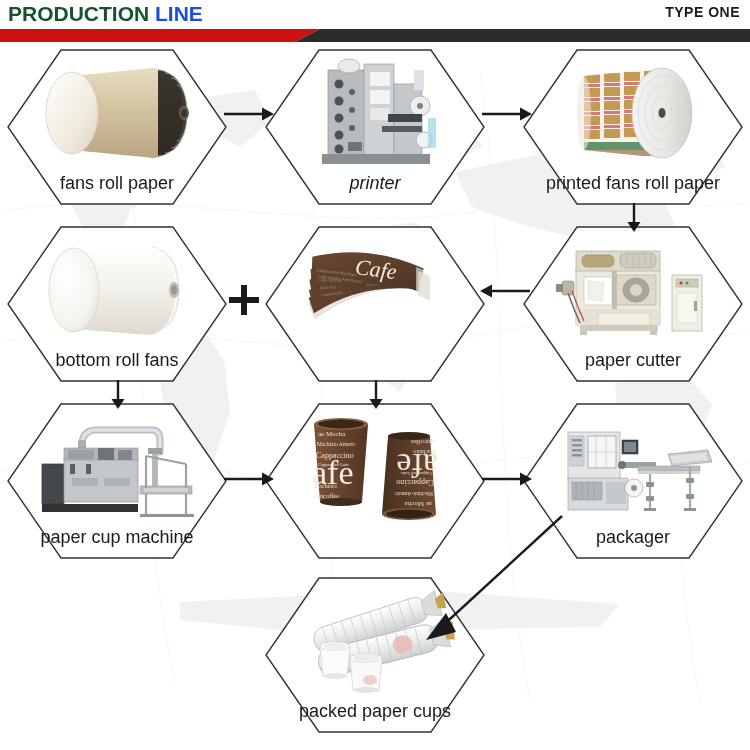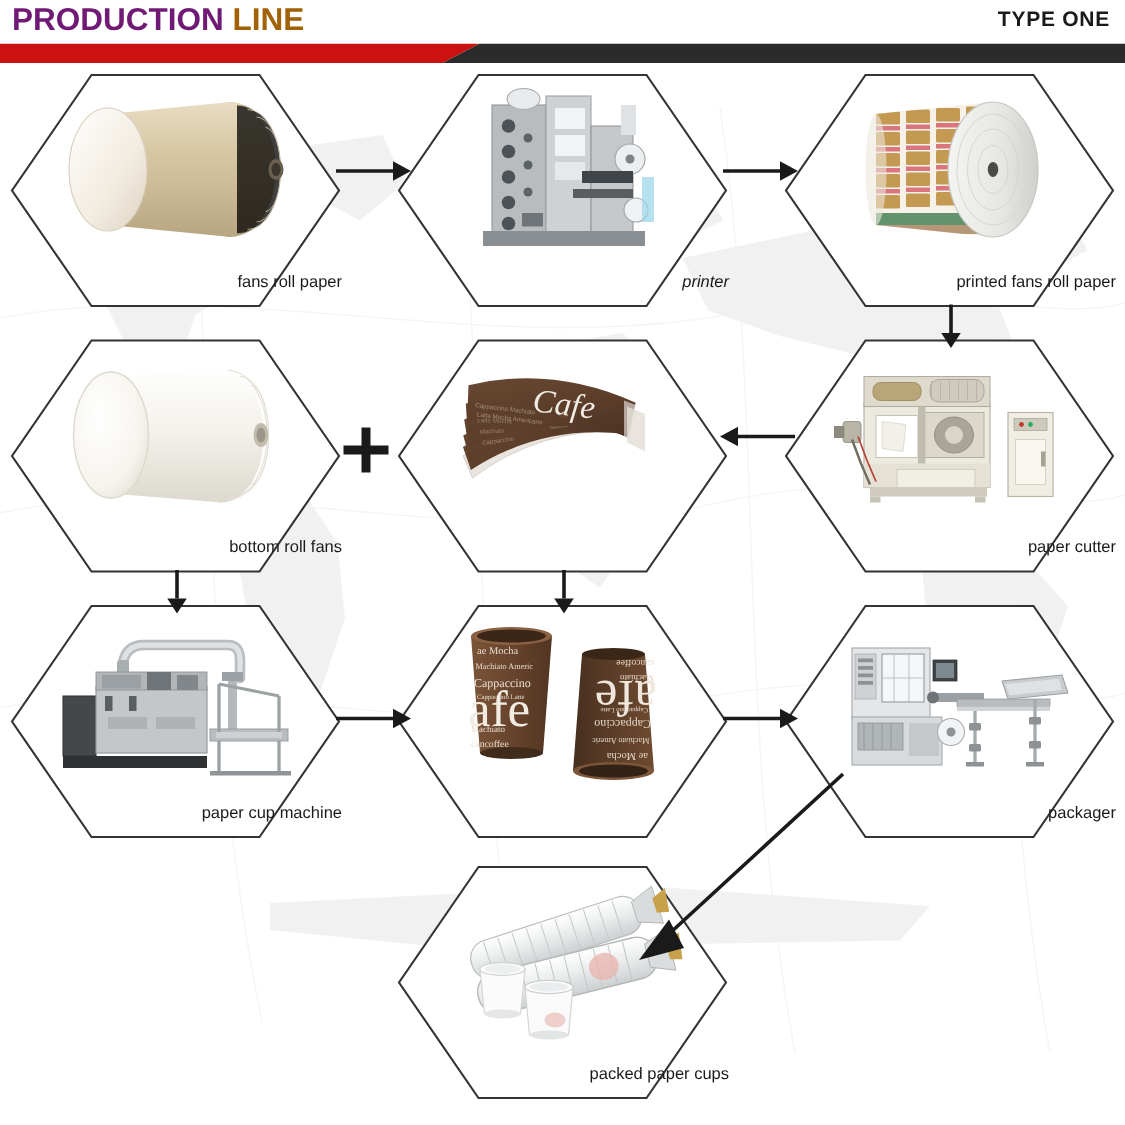--- a/index.html
+++ b/index.html
@@ -19,22 +19,22 @@
     background: #ffffff;
   }
   .header-title {
     position: absolute;
     left: 8px; top: 2px;
     font-size: 21px;
     font-weight: bold;
     letter-spacing: 0px;
     white-space: nowrap;
   }
-  .t-prod { color: #701a75; }
-  .t-line { color: #a16207; }
+  .t-prod { color: #14532d; }
+  .t-line { color: #1d4ed8; }
   .header-type {
     position: absolute;
     right: 10px; top: 4px;
     font-size: 14px;
     font-weight: bold;
     color: #1a1a1a;
     letter-spacing: 0.5px;
   }
   .header-bar {
     position: absolute;
@@ -72,22 +72,22 @@
   .hex-art {
     position: absolute;
     left: 28px; top: 6px;
     width: 166px; height: 118px;
   }
   .hex-label {
     position: absolute;
     left: 0;
     bottom: 12px;
     width: 100%;
-    text-align: right;
-    font-size: 11px;
+    text-align: center;
+    font-size: 18px;
     color: #1a1a1a;
     font-family: "Liberation Sans", sans-serif;
   }
 
   
   .conn { position: absolute; }
 </style>
 </head>
 <body>
 

